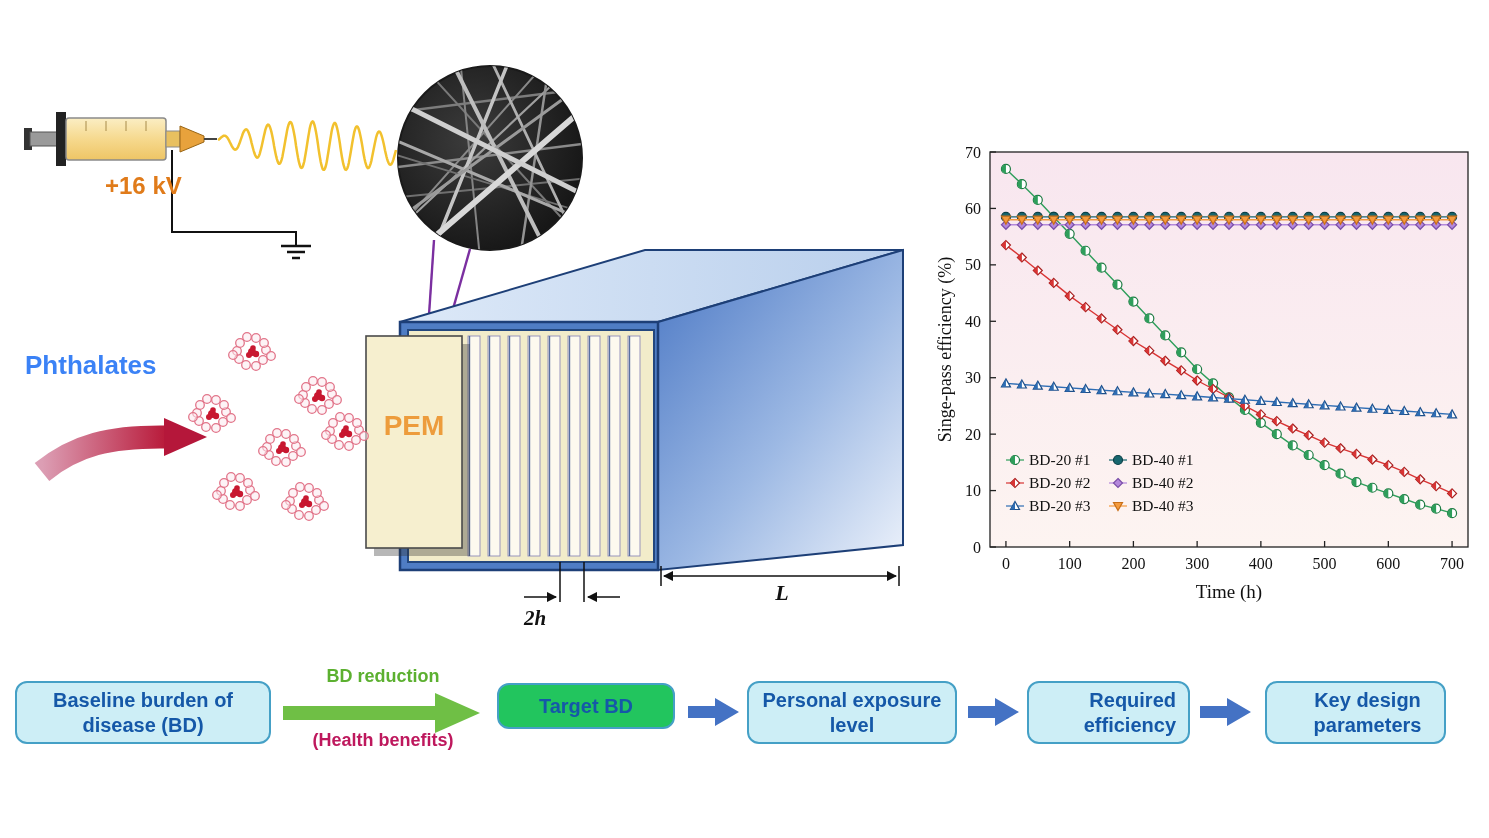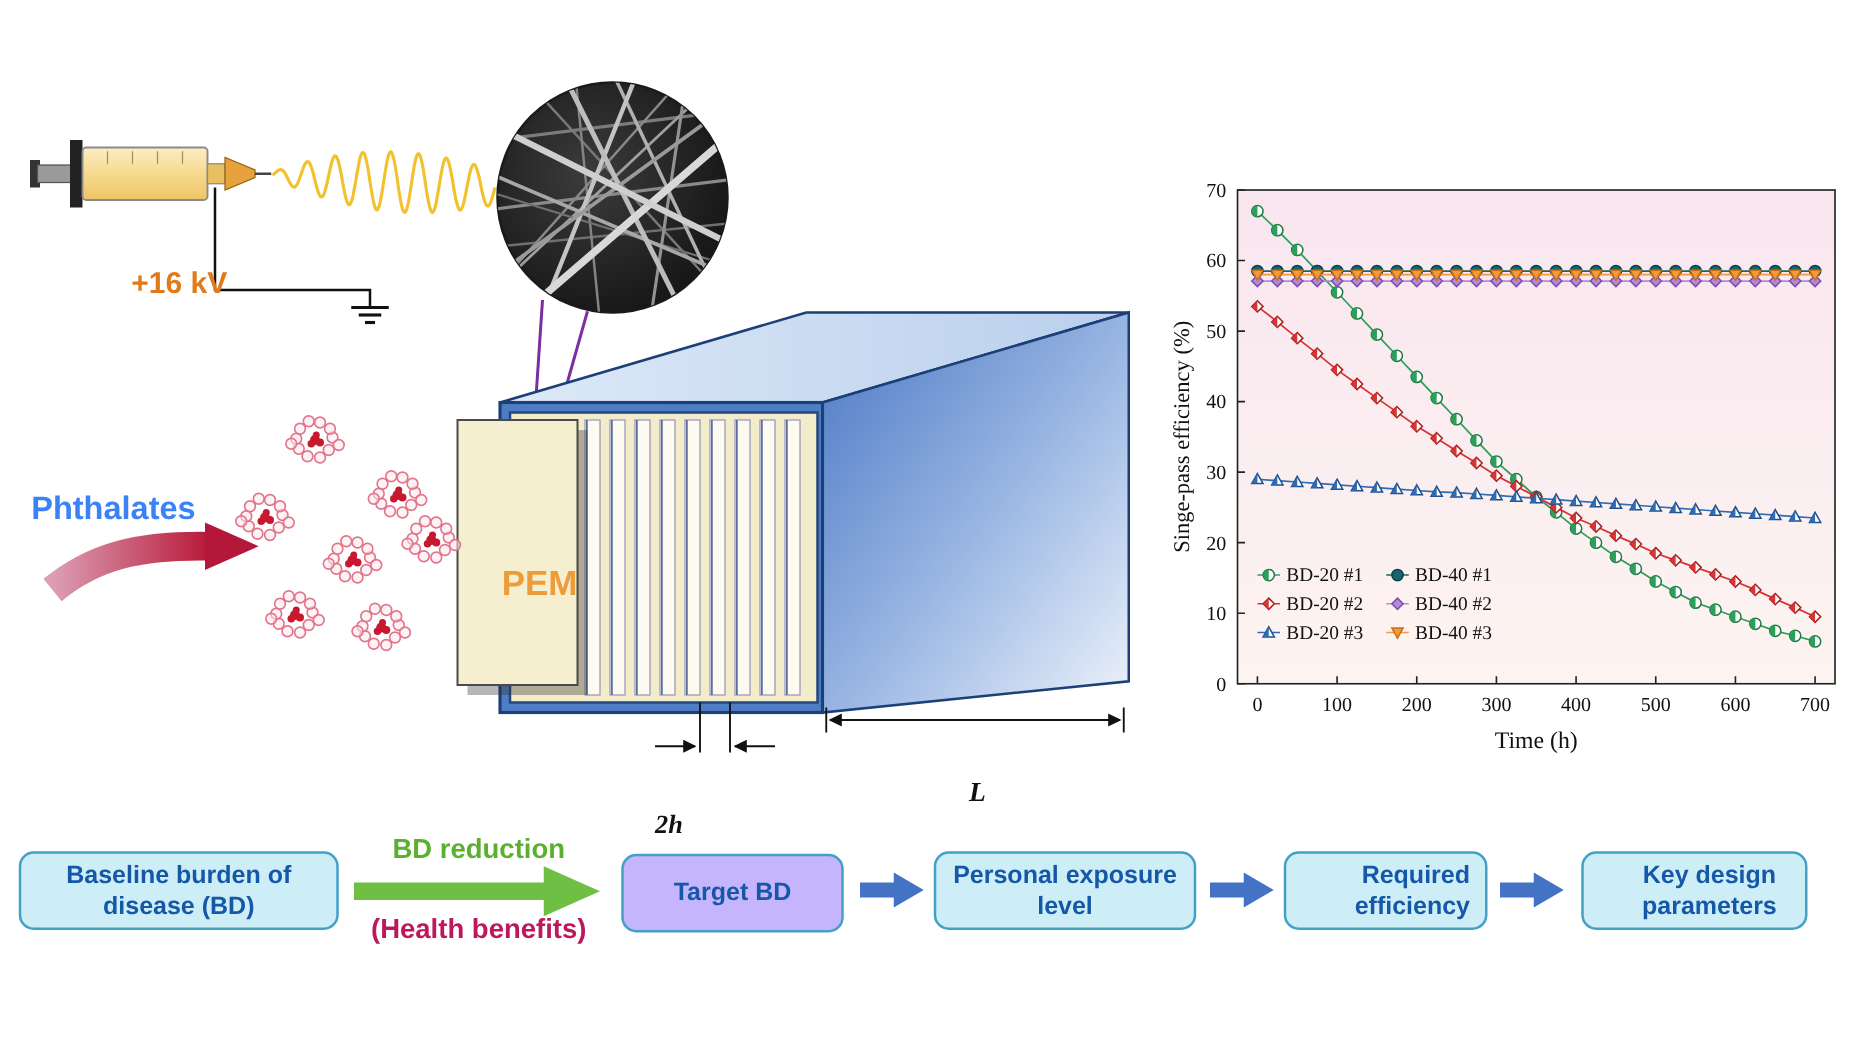--- a/index.html
+++ b/index.html
@@ -1,24 +1,24 @@
 <!DOCTYPE html>
 <html><head>
 <meta charset="utf-8">
 <style>
   html,body{margin:0;padding:0;background:#ffffff;}
   .page{position:relative;width:1489px;height:838px;background:#ffffff;overflow:hidden;
         font-family:"Liberation Sans",sans-serif;}
-  .lbl{position:absolute;font-weight:bold;white-space:nowrap;margin-top:41px;}
+  .lbl{position:absolute;font-weight:bold;white-space:nowrap;}
   .dim-label{font-family:"Liberation Serif",serif;font-style:italic;font-weight:bold;color:#111;}
   .flow-box{position:absolute;display:flex;align-items:center;justify-content:center;
             text-align:center;border:2.5px solid;border-radius:12px;font-weight:bold;
             font-size:20px;line-height:1.25;padding:4px 12px;box-sizing:border-box;}
   .flow-arrow{position:absolute;}
-  .green-note{position:absolute;text-align:center;font-weight:bold;font-size:22px;}
+  .green-note{position:absolute;text-align:center;font-weight:bold;font-size:18px;}
   svg text{user-select:none;}
 </style>
 </head>
 <body>
 
 <div class="page">
 
   <svg id="schematic-svg" width="940" height="660" viewBox="0 0 940 660" style="position:absolute;left:0;top:0;">
     <defs>
       <linearGradient id="barrelGrad" x1="0" y1="0" x2="0" y2="1">
@@ -280,21 +280,21 @@
       </g>
 
     <g id="pollutant-arrow">
       <path d="M42,472 C75,445 110,436 168,437" fill="none" stroke="url(#redGrad)" stroke-width="23"></path>
       <polygon points="164,418 207,437 164,456" fill="#b5173a"></polygon>
     </g>
   </svg>
 
   <div class="lbl" style="left: 105px; top: 172px; font-size: 24px; color: rgb(224, 123, 26);">+16 kV</div>
   <div class="lbl" style="left: 25px; top: 350px; font-size: 26px; color: #3b82f6;">Phthalates</div>
-  <div class="lbl" style="left: 366px; top: 410px; width: 96px; text-align: right; font-size: 28px; color: rgb(237, 156, 60);">PEM</div>
+  <div class="lbl" style="left: 366px; top: 410px; width: 96px; text-align: center; font-size: 28px; color: rgb(237, 156, 60);">PEM</div>
   <div class="lbl dim-label" style="left:524px;top:606px;width:40px;text-align:left;font-size:21px;">2h</div>
   <div class="lbl dim-label" style="left:768px;top:580px;width:28px;text-align:center;font-size:22px;">L</div>
 
   <div id="chart" style="position:absolute;left:935px;top:118px;width:545px;height:510px;">
     <svg id="chart-svg" width="545" height="510" viewBox="0 0 545 510">
         <defs>
           <linearGradient id="plotBg" x1="0" y1="0" x2="0" y2="1">
             <stop offset="0" stop-color="#f8e6ef"></stop>
             <stop offset="1" stop-color="#fdf4f1"></stop>
           </linearGradient>
@@ -656,21 +656,21 @@
   <div class="flow-box" style="left: 15px; top: 681px; width: 256px; height: 63px; background: rgb(205, 238, 246); border-color: rgb(69, 160, 198); color: rgb(21, 88, 168);">
     <span>Baseline burden of disease (BD)</span>
   </div>
 
   <div class="green-note" style="left: 278px; top: 666px; width: 210px; color: rgb(92, 176, 48);">BD reduction</div>
   <svg class="flow-arrow" style="left:283px;top:690px;" width="200" height="46" viewBox="0 0 200 46">
     <polygon points="0,16 152,16 152,3 197,23 152,43 152,30 0,30" fill="#6fbf45"></polygon>
   </svg>
   <div class="green-note" style="left: 268px; top: 730px; width: 230px; color: #be185d;">(Health benefits)</div>
 
-  <div class="flow-box" style="left: 497px; top: 683px; width: 178px; height: 63px; background: #c4b5fd; border-color: rgb(69, 160, 198); color: rgb(21, 88, 168); justify-content: center;">
+  <div class="flow-box" style="left: 497px; top: 683px; width: 178px; height: 46px; background: #22c55e; border-color: rgb(69, 160, 198); color: rgb(21, 88, 168); justify-content: center;">
     <span>Target BD</span>
   </div>
 
   <svg class="flow-arrow" style="left:688px;top:697px;" width="52" height="30" viewBox="0 0 52 30">
     <polygon points="0,9 27,9 27,1 51,15 27,29 27,21 0,21" fill="#4472c4"></polygon>
   </svg>
 
   <div class="flow-box" style="left: 747px; top: 681px; width: 210px; height: 63px; background: rgb(205, 238, 246); border-color: rgb(69, 160, 198); color: rgb(21, 88, 168);">
     <span>Personal exposure level</span>
   </div>

